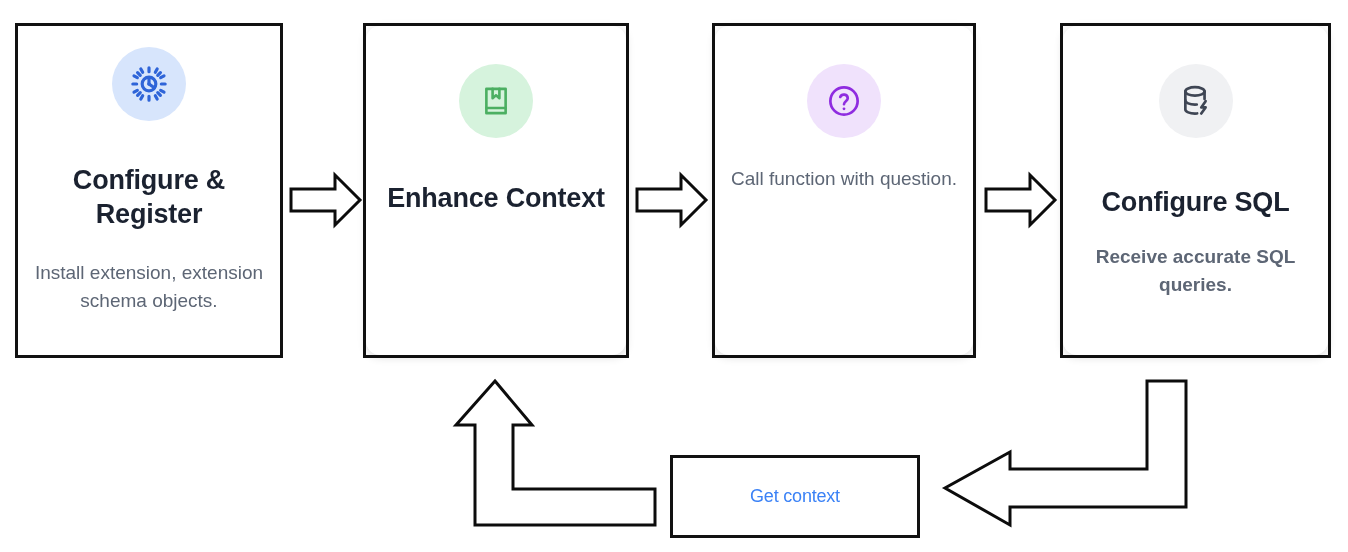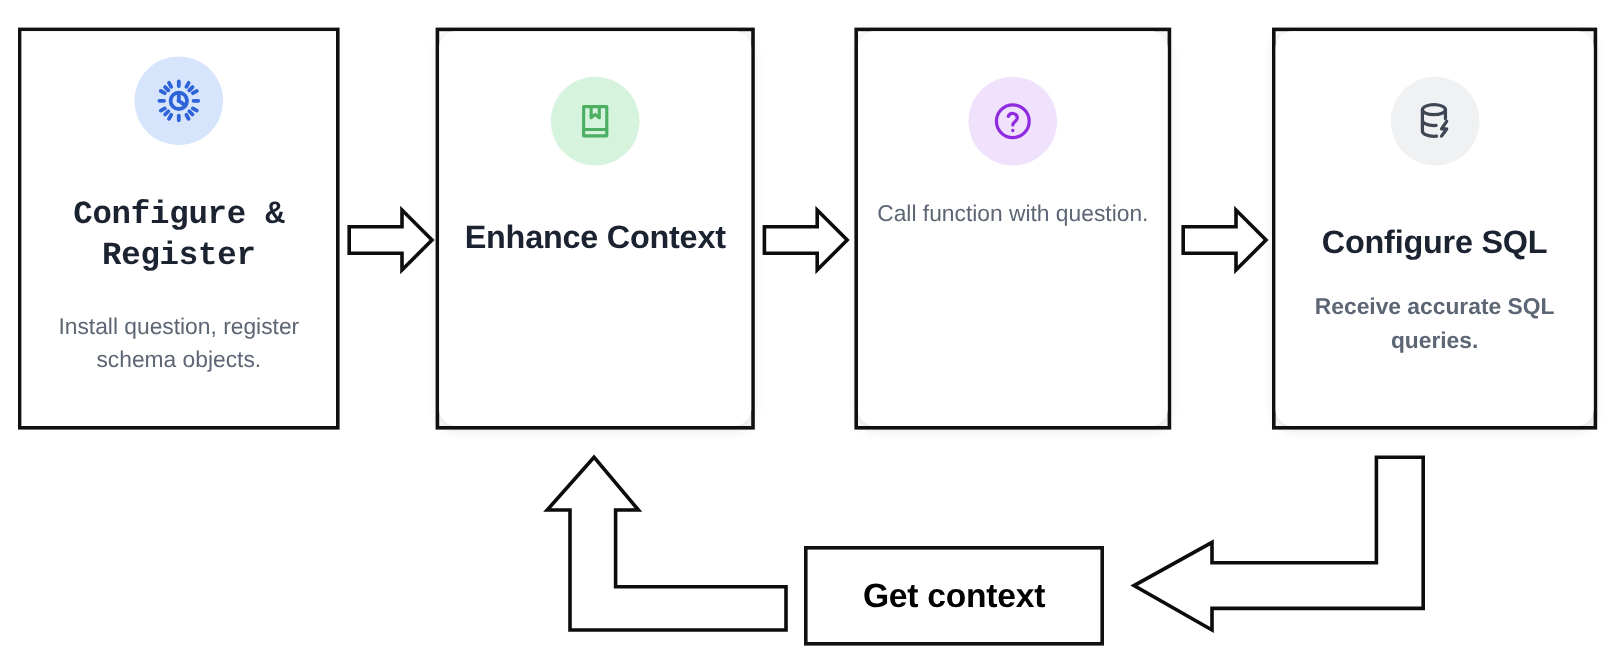--- a/index.html
+++ b/index.html
@@ -70,21 +70,21 @@
     padding: 0 10px;
   }
 
   
   #card-1 { left: 15px;   top: 23px; width: 268px; height: 335px; }
   #card-2 { left: 363px;  top: 23px; width: 266px; height: 335px; }
   #card-3 { left: 712px;  top: 23px; width: 264px; height: 335px; }
   #card-4 { left: 1060px; top: 23px; width: 271px; height: 335px; }
 
   #card-1 .card-inner { padding-top: 21px; }
-  #card-1 .card-title { margin-top: 42px; font-family: Liberation Mono, monospace; }
+  #card-1 .card-title { margin-top: 42px; }
   #card-1 .card-desc  { margin-top: 28px; }
 
   #card-2 .card-inner { padding-top: 38px; }
   #card-2 .card-title { margin-top: 43px; }
   #card-2 .card-desc  { margin-top: 28px; }
 
   #card-3 .card-inner { padding-top: 38px; }
   #card-3 .card-title { margin-top: 45px; }
   #card-3 .card-desc  { margin-top: 27px; text-align: center; }
 
@@ -116,23 +116,23 @@
     width: 250px;
     height: 83px;
     box-sizing: border-box;
     border: 3px solid #111111;
     background: #ffffff;
     display: flex;
     align-items: center;
     justify-content: center;
   }
   #get-context-box .box-label {
-    font-size: 28px;
-    font-weight: bold;
-    color: #000000;
+    font-size: 18px;
+    font-weight: normal;
+    color: #3b82f6;
     letter-spacing: -0.2px;
   }
 </style>
 </head>
 <body>
 
 <div id="stage">
 
   <div class="card" id="card-1">
     <div class="card-inner">
@@ -145,21 +145,21 @@
           <path d="M21.7 12 L19.4 12 M4.6 12 L2.3 12"></path>
           <path d="M18.86 5.14 L17.24 6.76 M6.76 17.24 L5.14 18.86"></path>
           <path d="M18.86 18.86 L17.24 17.24 M6.76 6.76 L5.14 5.14"></path>
           <path d="M16.9 3.0 L15.8 5.0 M8.2 19.0 L7.1 21.0"></path>
           <path d="M21.0 16.9 L19.0 15.8 M5.0 8.2 L3.0 7.1"></path>
           <path d="M21.0 7.1 L19.0 8.2 M5.0 15.8 L3.0 16.9"></path>
           <path d="M7.1 3.0 L8.2 5.0 M15.8 19.0 L16.9 21.0"></path>
         </svg>
       </div>
       <div class="card-title">Configure &amp; Register</div>
-      <div class="card-desc">Install question, register schema objects.</div>
+      <div class="card-desc">Install extension, extension schema objects.</div>
     </div>
   </div>
 
   <div class="card rounded" id="card-2">
     <div class="card-inner">
       <div class="icon-badge" style="background:#d6f3dd;">
         <svg width="34" height="34" viewBox="0 0 24 24" fill="none" stroke="#4caf62" stroke-width="1.85" stroke-linecap="round" stroke-linejoin="round">
           <path d="M5.2 3.4 h13.6 v17.2 h-13.6 z"></path>
           <path d="M5.2 16.9 h13.6"></path>
           <path d="M9.6 3.4 v6.6 l2.4 -2.0 l2.4 2.0 v-6.6"></path>

